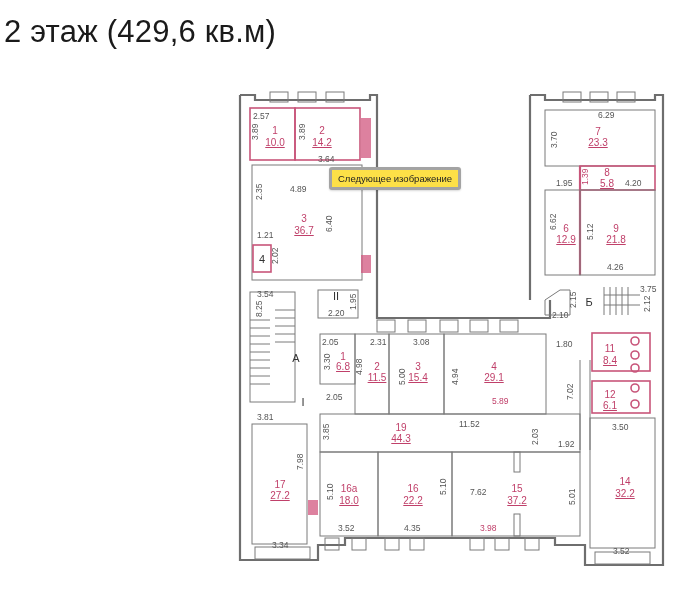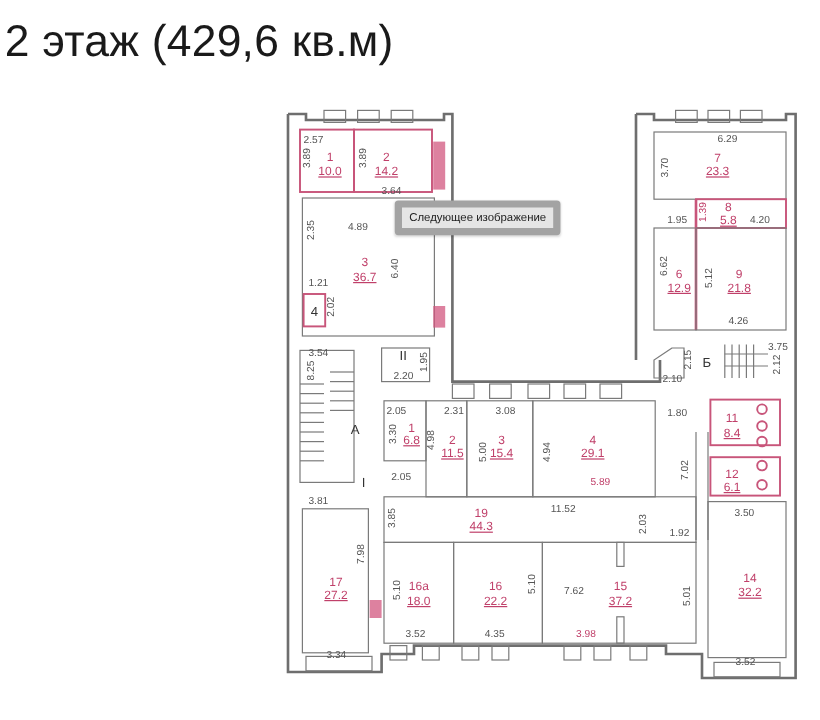--- a/index.html
+++ b/index.html
@@ -1,27 +1,27 @@
 <!DOCTYPE html>
 <html><head>
 <meta charset="utf-8">
 <style>
   html, body { margin: 0; padding: 0; background: #ffffff; }
   body { width: 683px; height: 600px; position: relative; overflow: hidden; font-family: "DejaVu Sans", sans-serif; }
-  .title { position: absolute; left: 4px; top: 14px; font-size: 37px; color: #1a1a1a; font-family: "Liberation Sans", sans-serif; letter-spacing: 0.2px; }
+  .title { position: absolute; left: 4px; top: 14px; font-size: 31px; color: #1a1a1a; font-family: "Liberation Sans", sans-serif; letter-spacing: 0.2px; }
   svg.plan { position: absolute; left: 0; top: 0; }
   .wall { fill: none; stroke: #6e6e6e; stroke-width: 2.2; }
   .thin { fill: none; stroke: #7a7a7a; stroke-width: 1; }
   .pwall { fill: none; stroke: #c8557a; stroke-width: 1.6; }
   .dim { font-family: "Liberation Sans", sans-serif; font-size: 8.5px; fill: #555; }
   .dimp { font-family: "Liberation Sans", sans-serif; font-size: 8.5px; fill: #c0406a; }
   .rnum { font-family: "Liberation Sans", sans-serif; font-size: 10px; fill: #c0406a; text-anchor: middle; }
   .rarea { font-family: "Liberation Sans", sans-serif; font-size: 10px; fill: #c0406a; text-anchor: middle; text-decoration: underline; }
   .label { font-family: "Liberation Sans", sans-serif; font-size: 11px; fill: #333; text-anchor: middle; }
-  .tooltip { position: absolute; left: 329px; top: 167px; background: #e5e5e5; border: 6px solid #a3a3a3; border-radius: 3px; padding: 3px 6px; font-size: 9.5px; color: #222; font-family: "Liberation Sans", sans-serif; box-shadow: 0 1px 2px rgba(0,0,0,0.15); white-space: nowrap; }
+  .tooltip { position: absolute; left: 329px; top: 167px; background: #fde047; border: 3px solid #a3a3a3; border-radius: 3px; padding: 3px 6px; font-size: 9.5px; color: #222; font-family: "Liberation Sans", sans-serif; box-shadow: 0 1px 2px rgba(0,0,0,0.15); white-space: nowrap; }
 </style>
 </head>
 <body>
 
 <div class="title">2 этаж (429,6 кв.м)</div>
 
 <svg class="plan" width="683" height="600" viewBox="0 0 683 600">
 
   <path class="wall" d="M240,95 L240,315 M240,95 L255,95 L255,100 L370,100 L370,95 L377,95 L377,290"></path>
 

